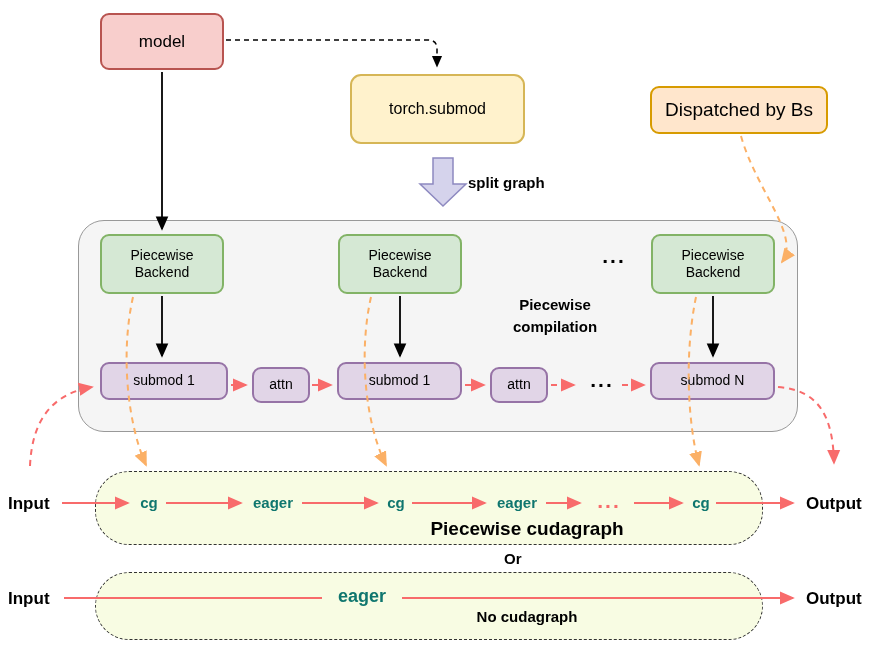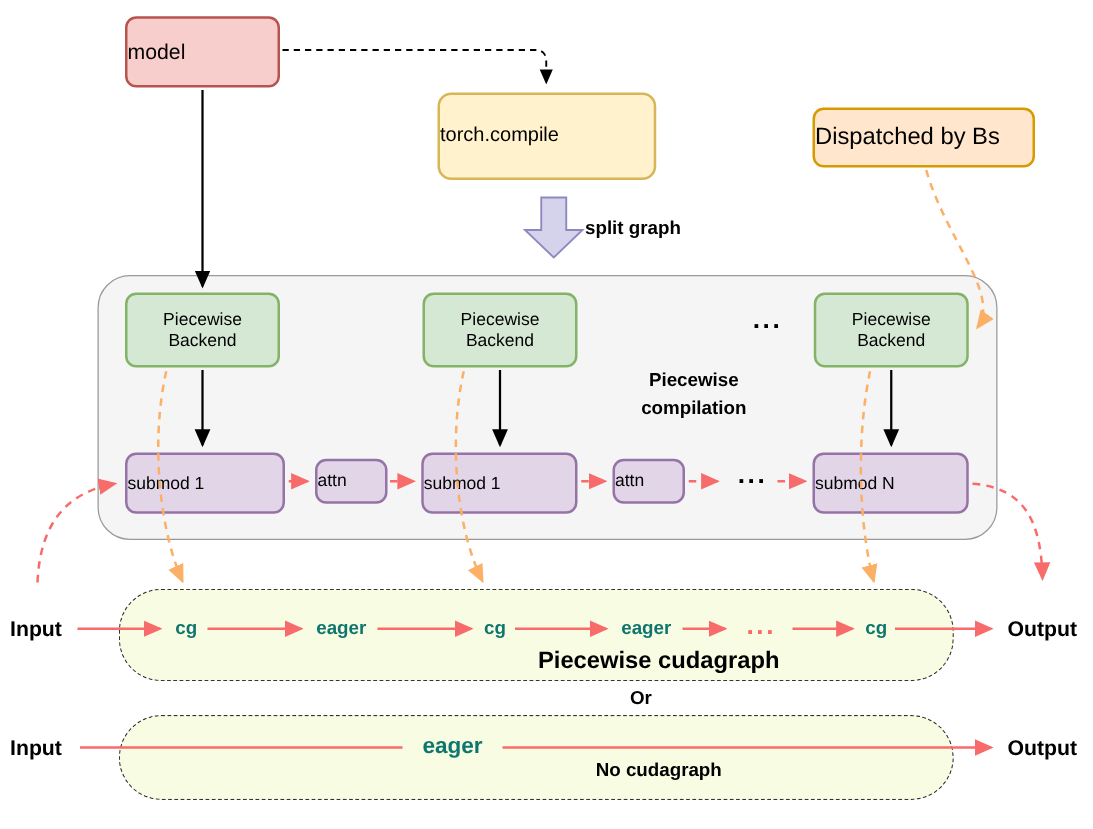--- a/index.html
+++ b/index.html
@@ -1,29 +1,29 @@
 <!DOCTYPE html>
 <html><head>
 <meta charset="utf-8">
 <style>
   html,body{margin:0;padding:0;background:#ffffff;}
   .stage{
     position:relative;width:874px;height:663px;background:#ffffff;
     font-family:"Liberation Sans", sans-serif;color:#000;overflow:hidden;
   }
   .box{
-    position:absolute;display:flex;align-items:center;justify-content:flex-start;
+    position:absolute;display:flex;align-items:center;justify-content:center;
     text-align:center;box-sizing:border-box;border-radius:9px;line-height:1.25;
   }
   .model-box{left:100px;top:13px;width:124px;height:57px;background:#f8cecc;border:2px solid #b85450;font-size:17px;}
   .torch-box{left:350px;top:74px;width:175px;height:70px;background:#fff2cc;border:2px solid #d6b656;font-size:16px;border-radius:11px;}
   .dispatch-box{left:650px;top:86px;width:178px;height:48px;background:#ffe6cc;border:2px solid #d79b00;font-size:19px;}
   .container-box{left:78px;top:220px;width:720px;height:212px;background:#f5f5f5;border:1px solid #999;border-radius:26px;}
   .backend-box{width:124px;height:60px;background:#d5e8d4;border:2px solid #82b366;font-size:14px;top:234px;padding:0 8px;}
-  .submod-box{background:#e1d5e7;border:2px solid #9673a6;font-size:14px;top:362px;height:49px;}
+  .submod-box{background:#e1d5e7;border:2px solid #9673a6;font-size:14px;top:362px;height:38px;}
   .attn-box{background:#e1d5e7;border:2px solid #9673a6;font-size:14px;top:367px;height:36px;width:58px;}
   .cudagraph-box{
     position:absolute;left:95px;width:668px;background:#f8fce3;
     border:1.5px dashed #333;border-radius:34px;box-sizing:border-box;
   }
   .lbl{position:absolute;white-space:pre;}
   .bold{font-weight:bold;}
   .red-text{color:#0f766e;font-weight:bold;}
   .dots{font-weight:bold;font-size:21px;letter-spacing:2px;text-align:center;}
   .io-label{font-weight:bold;font-size:17px;}
@@ -32,21 +32,21 @@
 </head>
 <body>
 
 <div class="stage">
 
   <div class="box model-box">
     <span>model</span>
   </div>
 
   <div class="box torch-box">
-    <span>torch.compile</span>
+    <span>torch.submod</span>
   </div>
 
   <div class="box dispatch-box">
     <span>Dispatched by Bs</span>
   </div>
 
   <div class="lbl bold" style="left:468px;top:174px;font-size:15px;">split graph</div>
 
   <div class="box container-box"></div>
   <div class="lbl bold" style="left:492px;top:294px;width:126px;white-space:normal;text-align:center;font-size:15px;line-height:1.45;">Piecewise compilation</div>

